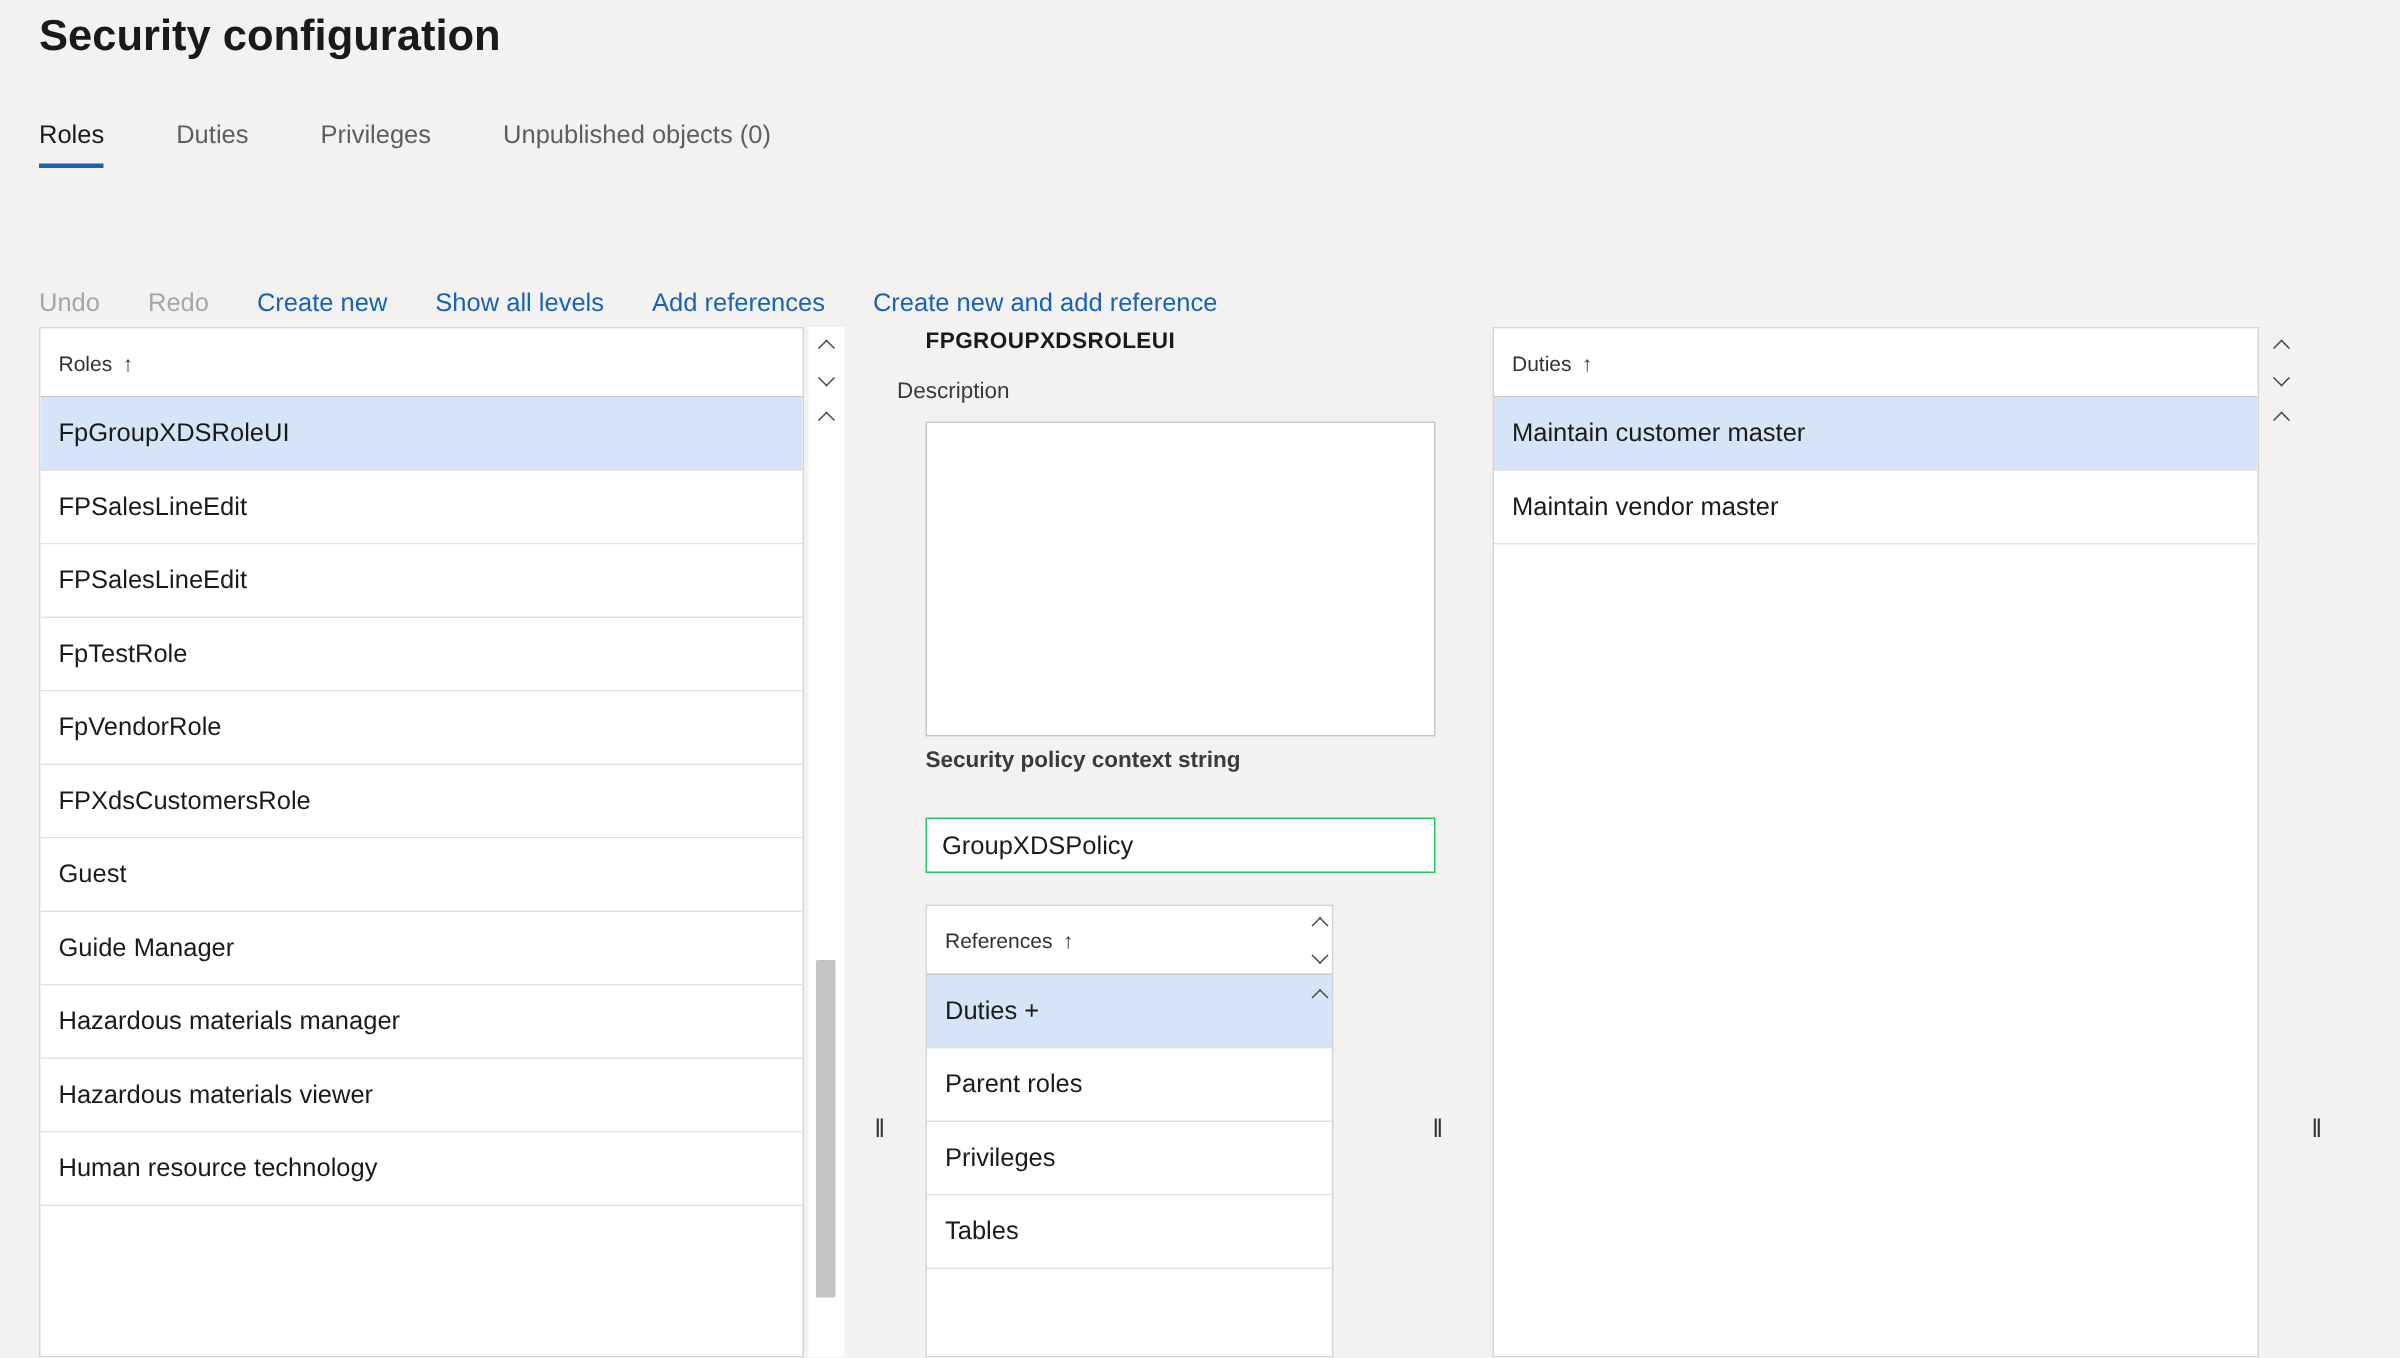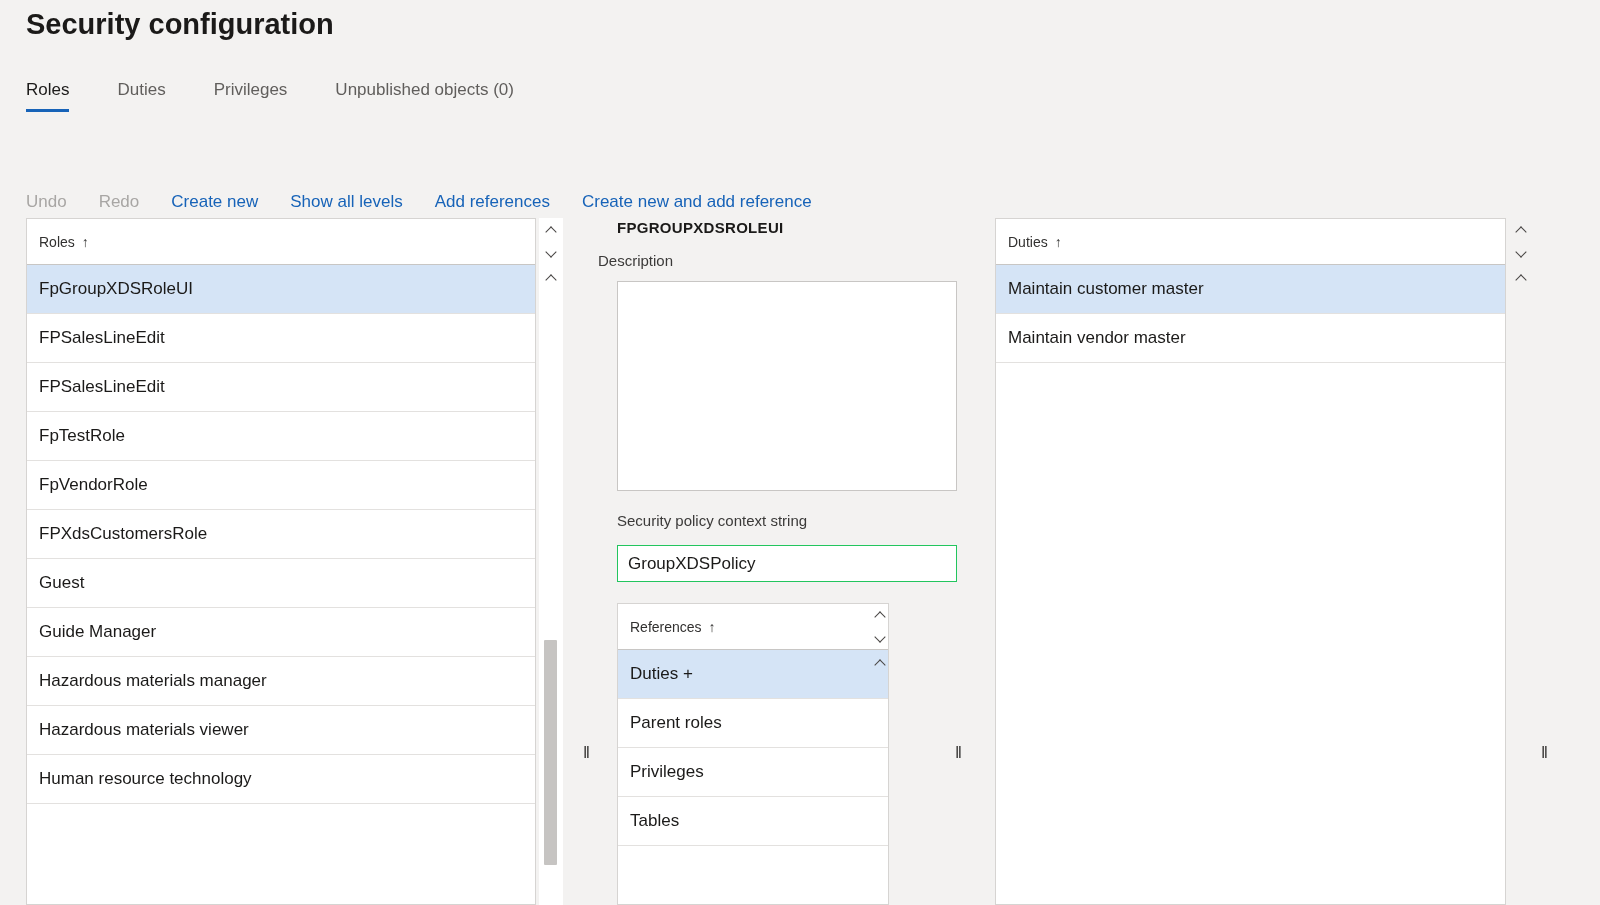--- a/index.html
+++ b/index.html
@@ -130,21 +130,21 @@
   <div class="scrollcol" style="left:539px; top:218px; height:687px;">
     <div class="chev up"></div>
     <div class="chev down"></div>
     <div class="chev up"></div>
     <div class="thumb" style="top:422px; height:225px;"></div>
   </div>
 
   <div class="detail-title">FPGROUPXDSROLEUI</div>
   <div class="field-label" style="left:598px; top:252px;">Description</div>
   <textarea class="description-box" style=""></textarea>
-  <div class="field-label" style="left:617px; top:512px;">Security policy context string</div>
+  <div class="field-label" style="left:617px; top:498px;font-weight:bold;">Security policy context string</div>
   <input class="policy-input" value="GroupXDSPolicy" style="">
 
   <div class="grid refs-grid">
     <div class="grid-header">
       <span>References</span>
       <span class="sort">↑</span>
     </div>
     <div>
 
         <div class="grid-row selected">

